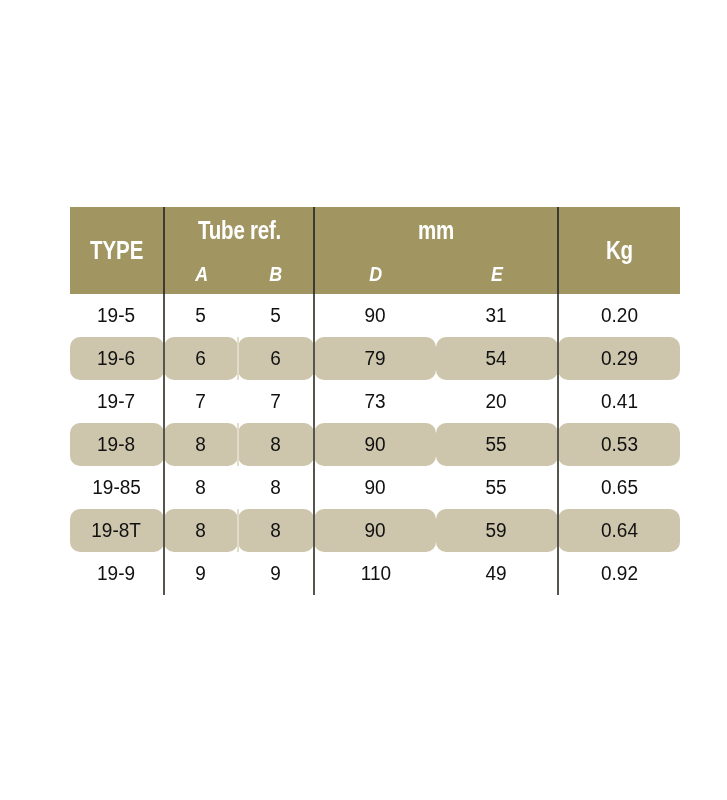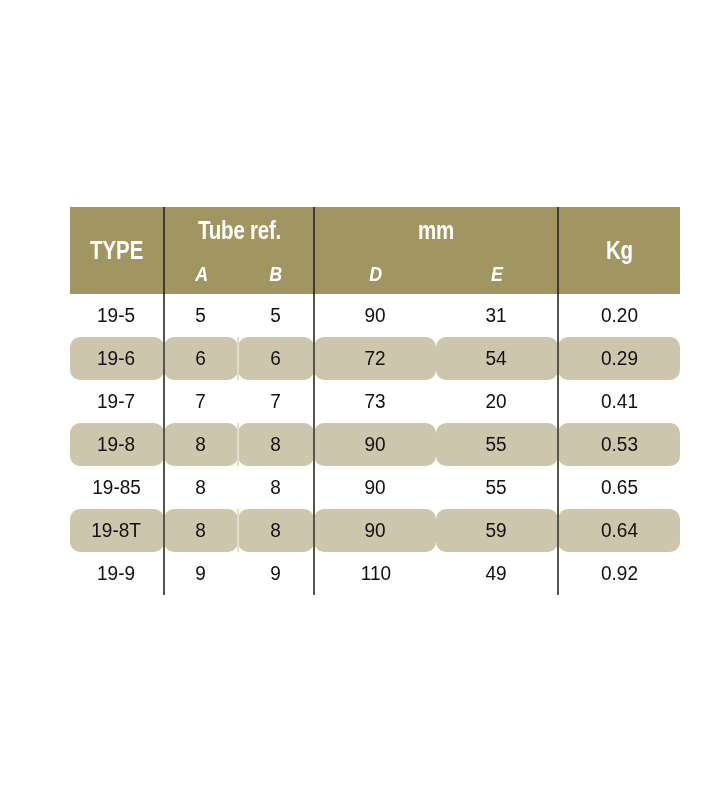--- a/index.html
+++ b/index.html
@@ -159,21 +159,21 @@
           <td class="rule-l"><span class="cell-val">5</span></td>
           <td class="gap-l"><span class="cell-val">5</span></td>
           <td class="rule-l"><span class="cell-val">90</span></td>
           <td><span class="cell-val">31</span></td>
           <td class="rule-l"><span class="cell-val">0.20</span></td>
         </tr>
         <tr class="alt">
           <td><span class="cell-val">19-6</span></td>
           <td class="rule-l"><span class="cell-val">6</span></td>
           <td class="gap-l"><span class="cell-val">6</span></td>
-          <td class="rule-l"><span class="cell-val">72</span></td>
+          <td class="rule-l"><span class="cell-val">79</span></td>
           <td><span class="cell-val">54</span></td>
           <td class="rule-l"><span class="cell-val">0.29</span></td>
         </tr>
         <tr>
           <td><span class="cell-val">19-7</span></td>
           <td class="rule-l"><span class="cell-val">7</span></td>
           <td class="gap-l"><span class="cell-val">7</span></td>
           <td class="rule-l"><span class="cell-val">73</span></td>
           <td><span class="cell-val">20</span></td>
           <td class="rule-l"><span class="cell-val">0.41</span></td>

